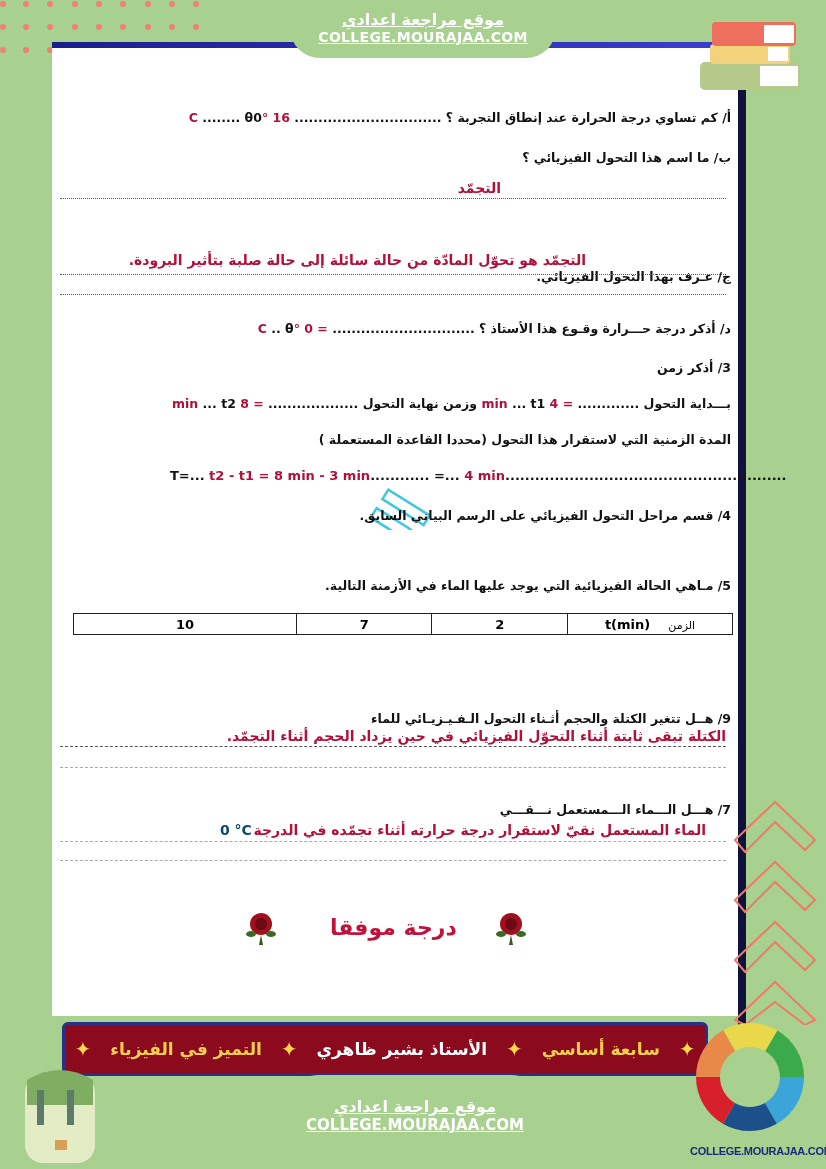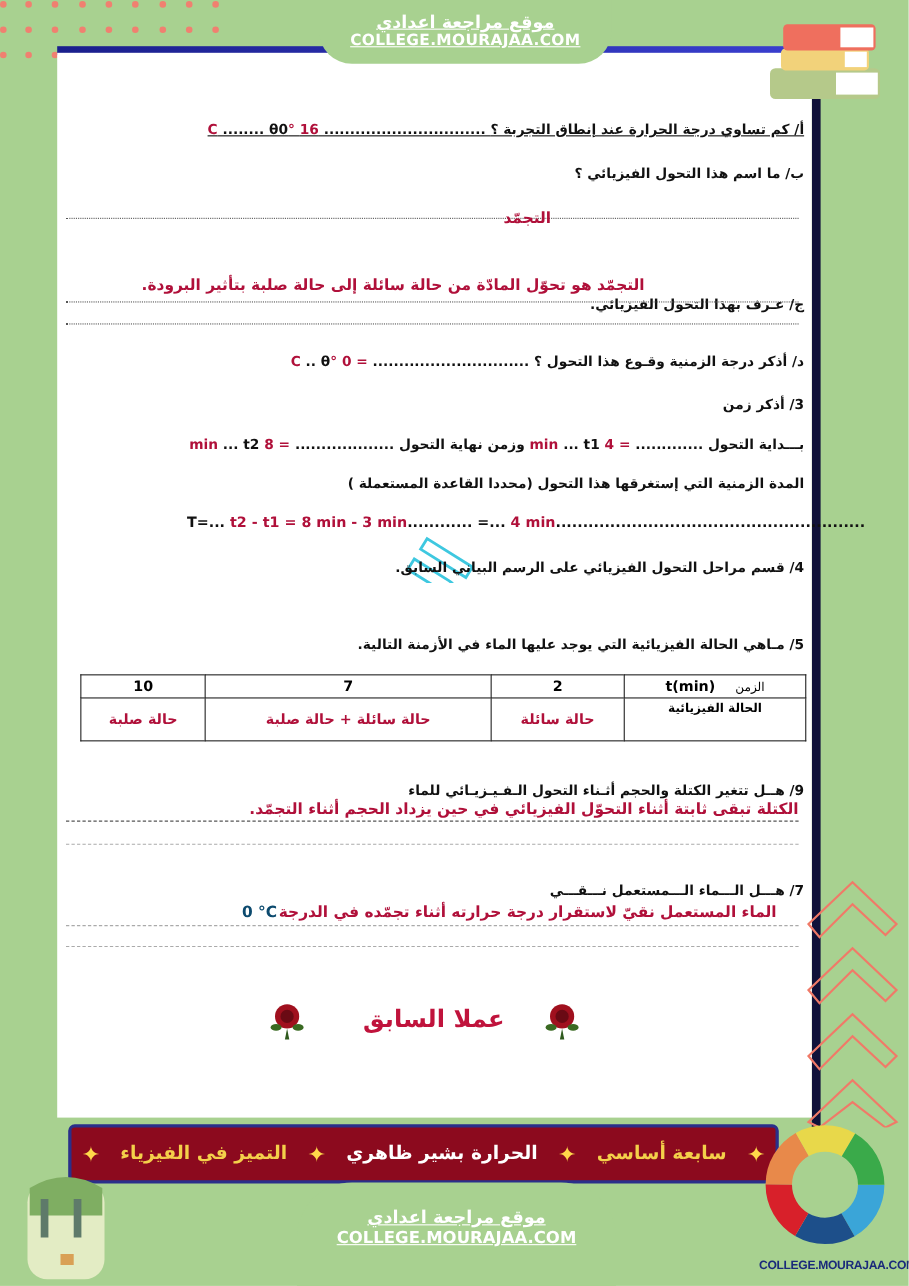--- a/index.html
+++ b/index.html
@@ -86,59 +86,59 @@
   <rect x="20" y="34" width="80" height="20" rx="4" fill="#f2d27a"></rect>
     <rect x="78" y="37" width="20" height="14" fill="#fff"></rect>
   <rect x="22" y="12" width="84" height="24" rx="4" fill="#ef6f5e"></rect>
     <rect x="74" y="15" width="30" height="18" fill="#fff"></rect>
 </svg>
 
 <svg class="wm" viewBox="0 0 330 370">
   <text x="60" y="330" transform="rotate(-58 165 185)" font-size="64" font-weight="bold" fill="none" stroke="#3ec8e0" stroke-width="2.5" direction="rtl" font-family="DejaVu Sans, sans-serif">التميز في الفيزياء</text>
 </svg>
 
-<div class="q" style="top:110px;text-decoration:underline;">
+<div class="q" style="top:110px;">
   <span>أ/ كم تساوي درجة الحرارة عند إنطاق التجربة ؟</span>
   ...............................
   <span class="ans">16 °C</span>
   ........
   <span>θ0</span>
 </div>
 
 <div class="q" style="top:150px;">ب/ ما اسم هذا التحول الفيزيائي ؟</div>
 <div class="dotline" style="top:198px;"></div>
-<div class="ansline" style="top:180px; right:325px;margin-top:11px;">التجمّد</div>
+<div class="ansline" style="top:180px; right:325px;">التجمّد</div>
 
 <div class="q" style="top:225px;margin-top:44px;">ج/ عـرف بهذا التحول الفيزيائي.</div>
 <div class="dotline" style="top:274px;"></div>
 <div class="ansline" style="top:252px; right:240px;">التجمّد هو تحوّل المادّة من حالة سائلة إلى حالة صلبة بتأثير البرودة.</div>
 <div class="dotline" style="top:294px;"></div>
 
 <div class="q" style="top:321px;">
-  <span>د/ أذكر درجة الزمنية وقـوع هذا التحول ؟</span>
+  <span>د/ أذكر درجة حـــرارة وقـوع هذا الأستاذ ؟</span>
   ..............................
   <span class="ans">= 0 °C</span>
   ..
   <span>θ</span>
 </div>
 
 <div class="q" style="top:360px;">3/ أذكر زمن</div>
 <div class="q" style="top:396px;">
   <span>بـــداية التحول</span>
   .............
   <span class="ans">= 4 min</span>
   ...
   <span>t1</span>
   <span>وزمن نهاية التحول</span>
   ...................
   <span class="ans">= 8 min</span>
   ...
   <span>t2</span>
 </div>
-<div class="q" style="top:432px;">المدة الزمنية التي إستغرقها هذا التحول (محددا القاعدة المستعملة )</div>
+<div class="q" style="top:432px;">المدة الزمنية التي لاستقرار هذا التحول (محددا القاعدة المستعملة )</div>
 <div class="ltr-row" style="top:468px; left:170px;">
   <span>T=</span>...
   <span class="ans">t2 - t1 = 8 min - 3 min</span>............
   <span>=</span>...
   <span class="ans">4 min</span>.........................................................
 </div>
 
 <div class="q" style="top:508px;">4/ قسم مراحل التحول الفيزيائي على الرسم البياني السابق.</div>
 
 <div class="q" style="top:578px;">5/ مـاهي الحالة الفيزيائية التي يوجد عليها الماء في الأزمنة التالية.</div>
@@ -146,26 +146,20 @@
   <tbody>
       <tr class="h">
     <td style="width:160px; ">
       <span style="font-weight:normal; font-size:11px;">الزمن</span>
       &nbsp;&nbsp;&nbsp;<span>t(min)</span>
     </td>
     <td>2</td>
     <td>7</td>
     <td>10</td>
   </tr>
-  <tr class="v">
-    <td style="vertical-align:top; font-weight:bold; font-size:11px;">الحالة الفيزيائية</td>
-    <td class="ans">حالة سائلة</td>
-    <td class="ans">حالة سائلة + حالة صلبة</td>
-    <td class="ans">حالة صلبة</td>
-  </tr>
 </tbody>
   </table>
 
 <div class="q" style="top:711px;">9/ هــل تتغير الكتلة والحجم أثـناء التحول الـفـيـزيـائي للماء</div>
 <div class="ansline" style="top:728px; right:100px;">الكتلة تبقى ثابتة أثناء التحوّل الفيزيائي في حين يزداد الحجم أثناء التجمّد.</div>
 <div class="dashline" style="top:746px;"></div>
 <div class="dashline light" style="top:767px;"></div>
 
 <div class="q" style="top:802px;">7/ هـــل الـــماء الـــمستعمل نـــقـــي</div>
 <div class="ansline" style="top:822px; right:120px;">الماء المستعمل نقيّ لاستقرار درجة حرارته أثناء تجمّده في الدرجة</div>
@@ -173,21 +167,21 @@
 <div class="dashline light" style="top:841px;"></div>
 <div class="dashline light" style="top:860px;"></div>
 
 <svg class="rose" style="left:245px; top:910px;" viewBox="0 0 32 36">
     <circle cx="16" cy="14" r="11" fill="#a0101e"></circle>
     <circle cx="16" cy="14" r="6" fill="#6a0a14"></circle>
     <path d="M16 25 L14 35 L18 35 Z" fill="#2f5a1e"></path>
     <ellipse cx="6" cy="24" rx="5" ry="3" fill="#3a6a22"></ellipse>
     <ellipse cx="26" cy="24" rx="5" ry="3" fill="#3a6a22"></ellipse>
   </svg>
-<div class="closing">عملا السابق</div>
+<div class="closing">درجة موفقا</div>
 <svg class="rose" style="left:495px; top:910px;" viewBox="0 0 32 36">
     <circle cx="16" cy="14" r="11" fill="#a0101e"></circle>
     <circle cx="16" cy="14" r="6" fill="#6a0a14"></circle>
     <path d="M16 25 L14 35 L18 35 Z" fill="#2f5a1e"></path>
     <ellipse cx="6" cy="24" rx="5" ry="3" fill="#3a6a22"></ellipse>
     <ellipse cx="26" cy="24" rx="5" ry="3" fill="#3a6a22"></ellipse>
   </svg>
 
 <svg class="chevrons" viewBox="0 0 90 235">
   <g fill="none" stroke="#f07a68" stroke-width="2">
@@ -195,21 +189,21 @@
     <path d="M2 110 L42 72 L82 110 L72 120 L42 92 L12 122 Z"></path>
     <path d="M2 170 L42 132 L82 170 L72 180 L42 152 L12 182 Z"></path>
     <path d="M2 230 L42 192 L82 230 L72 235 L42 212 L12 235 Z"></path>
   </g>
 </svg>
 
 <div class="footer-banner">
   <span class="spark">✦</span>
   <span>سابعة أساسي</span>
   <span class="spark">✦</span>
-  <span class="white">الحرارة بشير ظاهري</span>
+  <span class="white">الأستاذ بشير ظاهري</span>
   <span class="spark">✦</span>
   <span>التميز في الفيزياء</span>
   <span class="spark">✦</span>
 </div>
 
 <svg class="bag" viewBox="0 0 90 105">
   <rect x="10" y="15" width="70" height="88" rx="18" fill="#e3ecc4"></rect>
   <path d="M12 20 Q45 0 78 20 L78 45 L12 45 Z" fill="#7fae62"></path>
   <rect x="22" y="30" width="7" height="35" fill="#5e7a6a"></rect>
     <rect x="52" y="30" width="7" height="35" fill="#5e7a6a"></rect>

